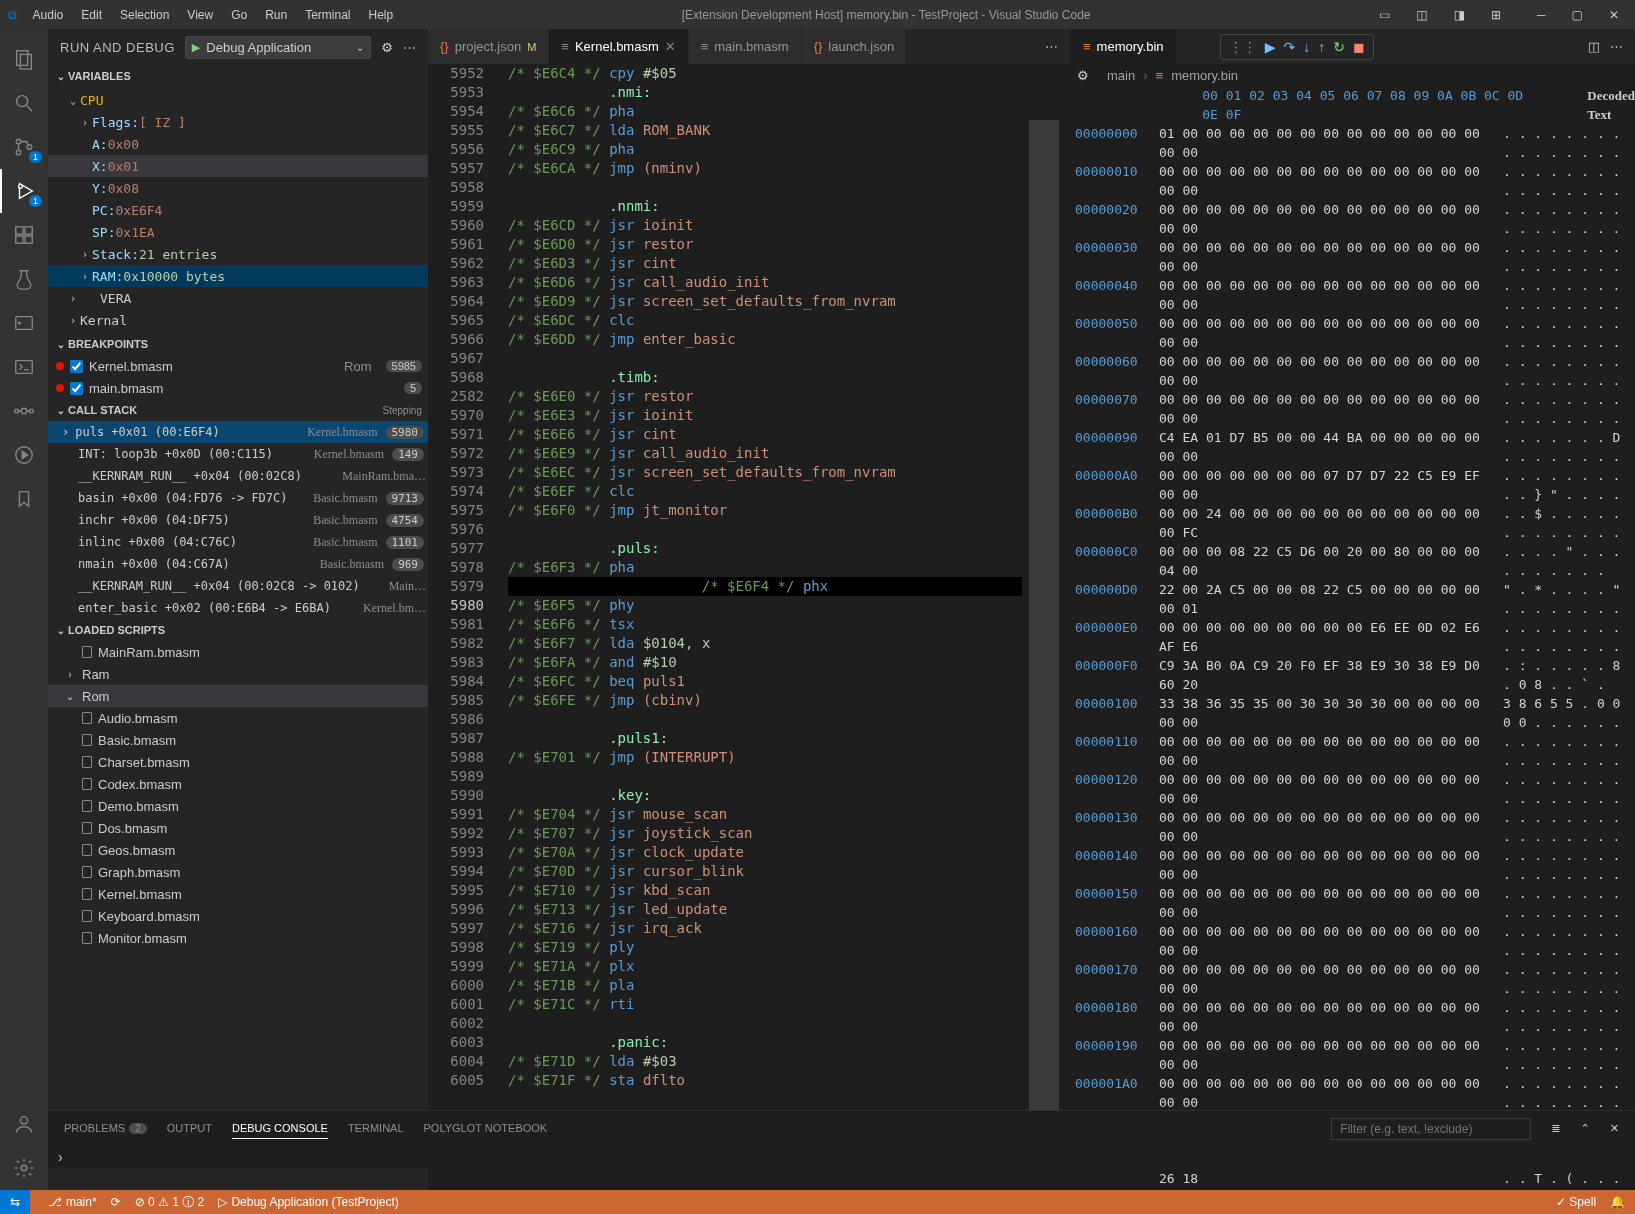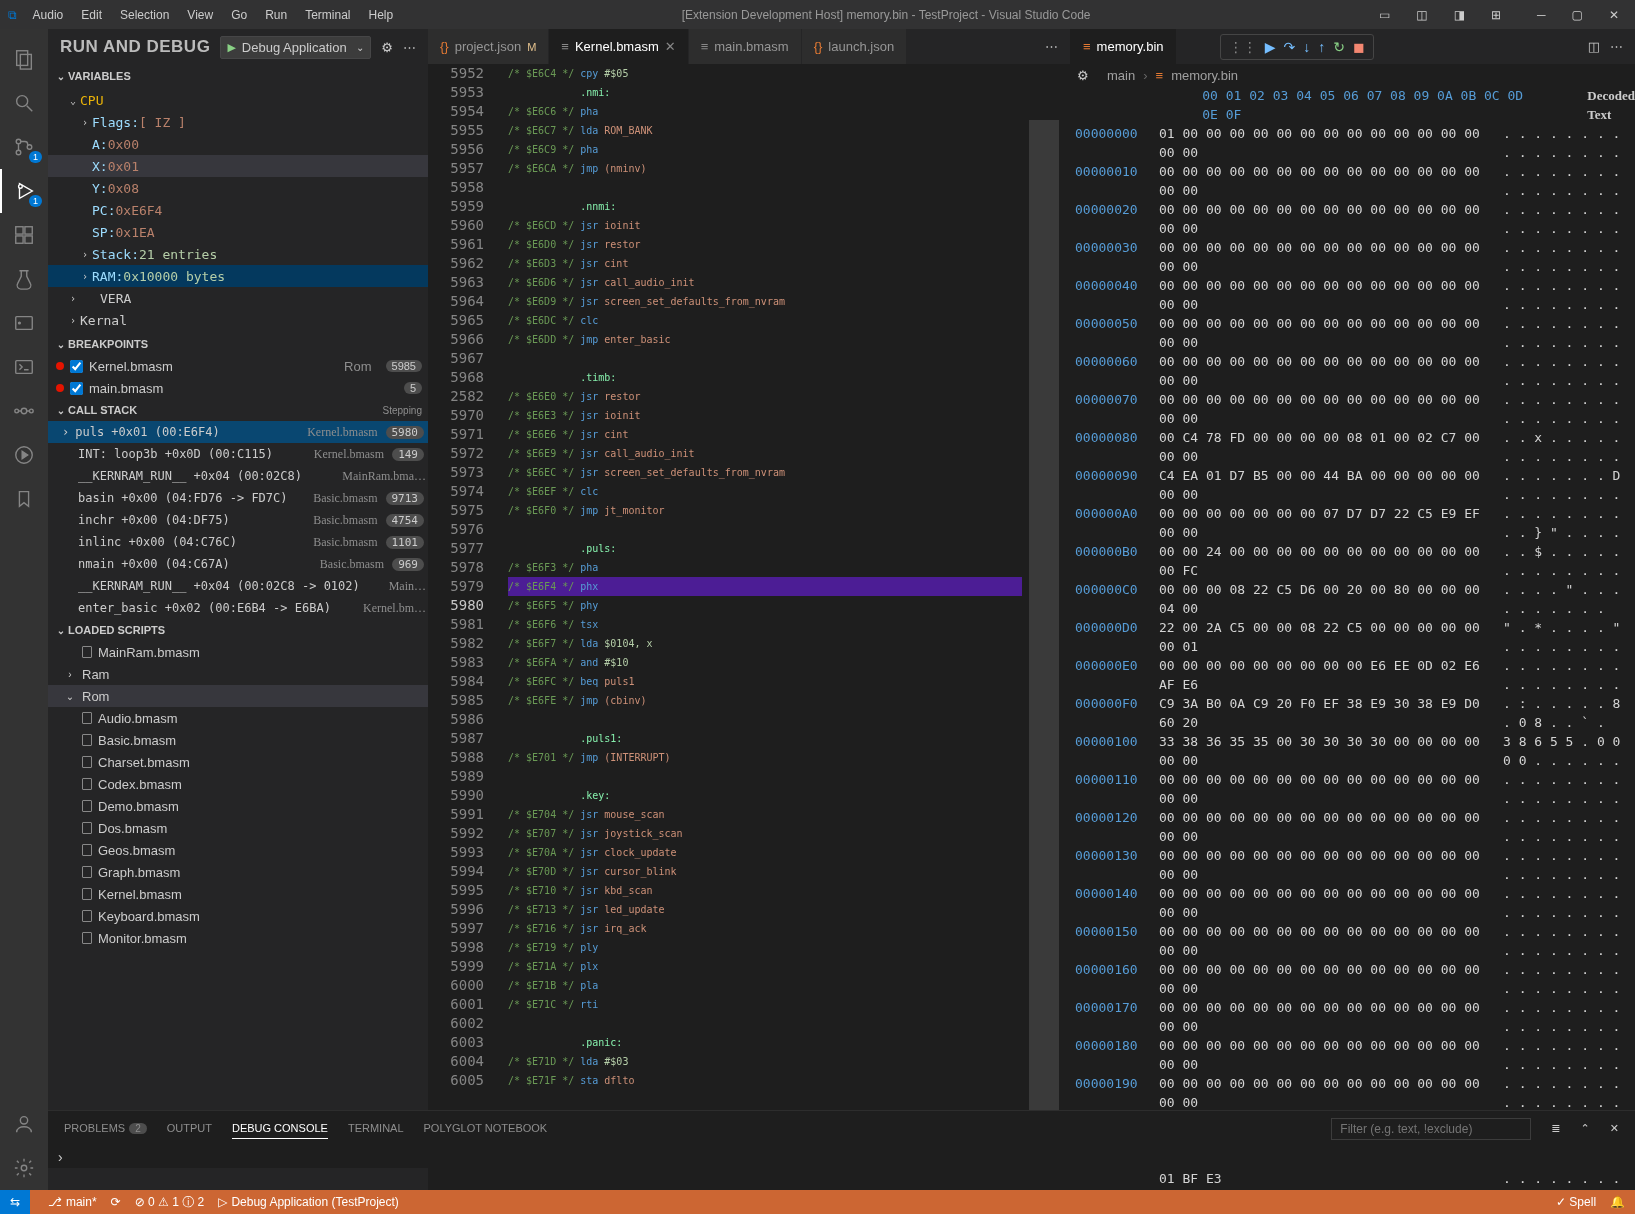--- a/index.html
+++ b/index.html
@@ -69,21 +69,21 @@
   overflow: hidden;
   font-size: 13px;
 }
 .sidebar-header {
   height: 36px;
   display: flex;
   align-items: center;
   padding: 0 12px;
   gap: 10px;
 }
-.sidebar-header .label { font-size: 17px; color: #bbb; letter-spacing: 0.5px; font-weight: bold; }
+.sidebar-header .label { font-size: 13px; color: #bbb; letter-spacing: 0.5px; }
 .dbg-select {
   background: #3c3c3c;
   border: 1px solid #464647;
   border-radius: 2px;
   height: 23px;
   display: flex;
   align-items: center;
   padding: 0 6px;
   gap: 6px;
   flex: 1;
@@ -171,33 +171,33 @@
   font-size: 14px;
   color: #858585;
   text-align: right;
   padding-right: 20px;
 }
 .gutter .ln { height: 19px; line-height: 19px; position: relative; }
 .gutter .cur { color: #c6c6c6; }
 .code {
   flex: 1;
   font-family: Consolas, monospace;
-  font-size: 10px;
+  font-size: 14px;
   line-height: 19px;
   white-space: pre;
   padding-left: 4px;
   position: relative;
 }
 .code .line { height: 19px; position: relative; }
 .code .cmt { color: #6a9955; }
 .code .mn { color: #569cd6; }
 .code .lbl { color: #ce9178; }
 .code .num { color: #b5cea8; }
 .code .dir { color: #86efac; }
-.code .line.exec { background: #4c1d95; }
+.code .line.exec { background: #000000; text-align: center; }
 .minimap { width: 48px; background: #1e1e1e; border-left: 1px solid #1e1e1e; position: relative; }
 .minimap .blob { position: absolute; left: 6px; width: 30px; background: #3a3a3a; }
 
 .hex-area { width: 565px; background: #1e1e1e; display: flex; flex-direction: column; border-left: 1px solid #1e1e1e; }
 .hex-tabs { height: 35px; background: #252526; display: flex; align-items: center; }
 .hex-tab { padding: 0 12px; height: 100%; display: flex; align-items: center; background: #1e1e1e; color: #fff; gap: 6px; font-size: 13px; }
 .hex-toolbar {
   display: flex;
   align-items: center;
   gap: 8px;
@@ -775,25 +775,20 @@
               <span class="addr">00000060</span>
               <span class="bytes">00 00 00 00 00 00 00 00 00 00 00 00 00 00 00 00</span>
               <span class="dec">. . . . . . . . . . . . . . . .</span>
             </div>
             <div class="hex-row">
               <span class="addr">00000070</span>
               <span class="bytes">00 00 00 00 00 00 00 00 00 00 00 00 00 00 00 00</span>
               <span class="dec">. . . . . . . . . . . . . . . .</span>
             </div>
             <div class="hex-row">
-              <span class="addr">00000080</span>
-              <span class="bytes">00 C4 78 FD 00 00 00 00 08 01 00 02 C7 00 00 00</span>
-              <span class="dec">. .  x  . . . . . . . . . . . . .</span>
-            </div>
-            <div class="hex-row">
               <span class="addr">00000090</span>
               <span class="bytes">C4 EA 01 D7 B5 00 00 44 BA 00 00 00 00 00 00 00</span>
               <span class="dec">. . . . . . . D . . . . . . . .</span>
             </div>
             <div class="hex-row">
               <span class="addr">000000A0</span>
               <span class="bytes">00 00 00 00 00 00 00 07 D7 D7 22 C5 E9 EF 00 00</span>
               <span class="dec">. . . . . . . . . . } " . . . .</span>
             </div>
             <div class="hex-row">

